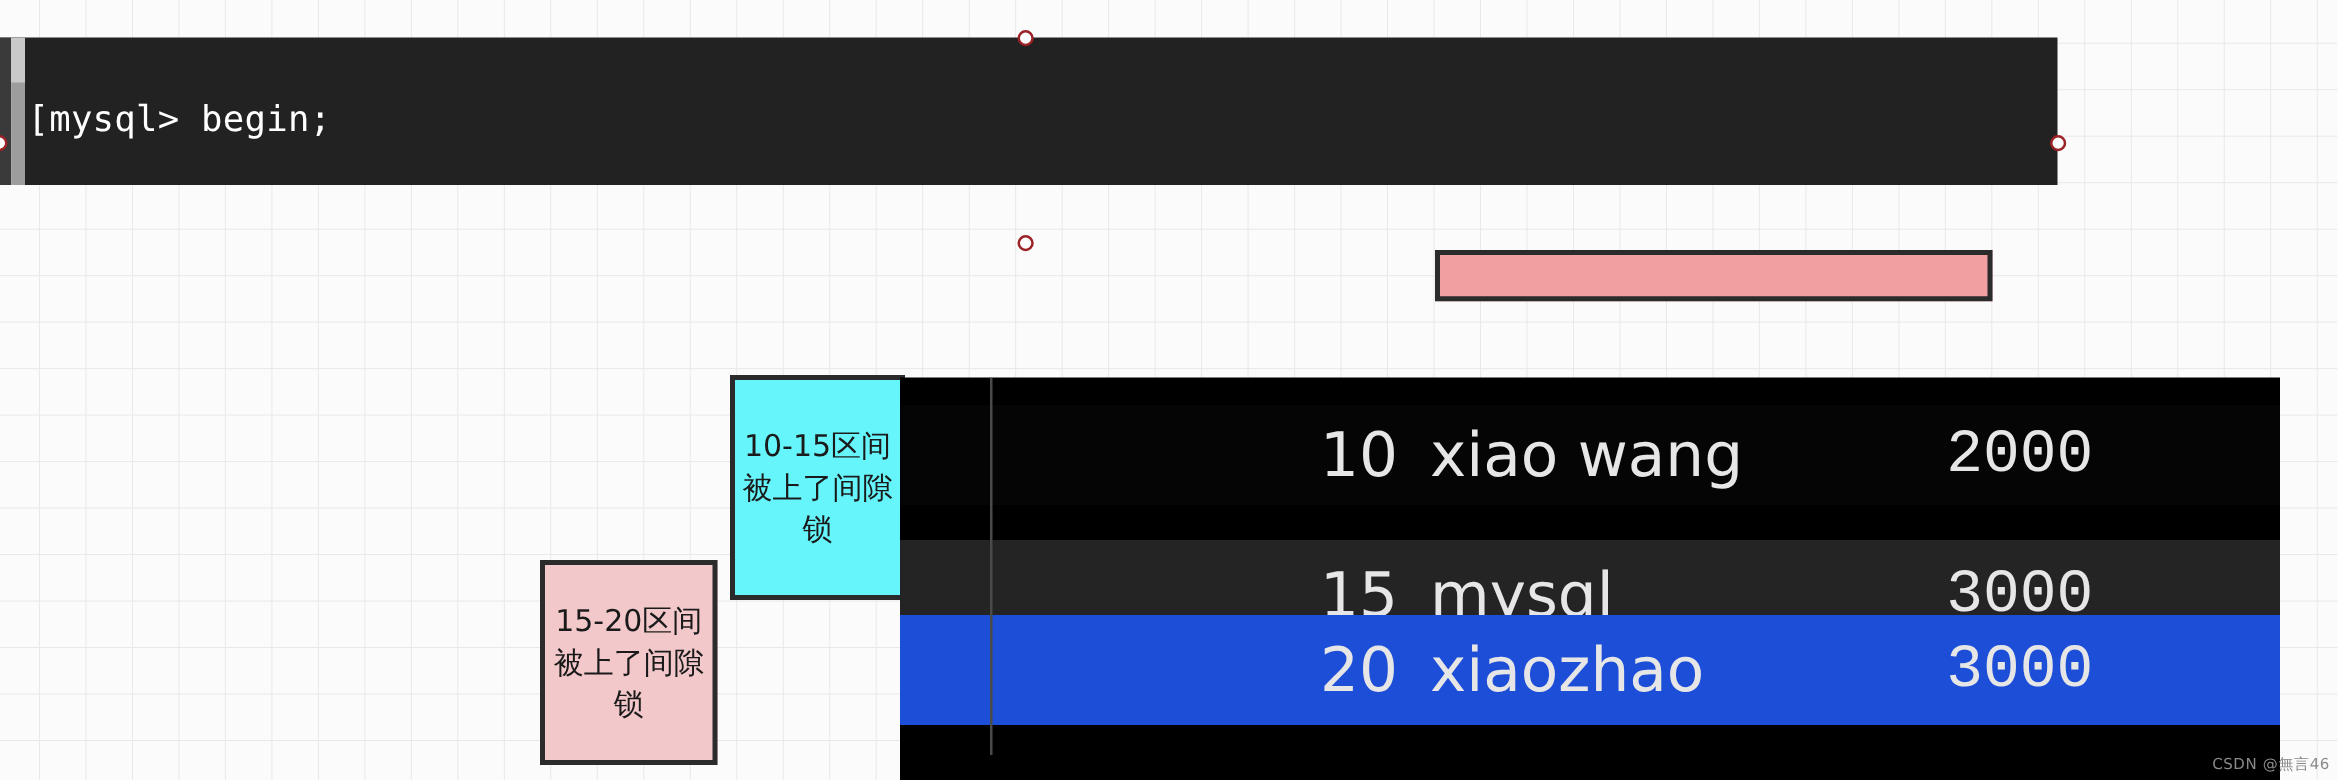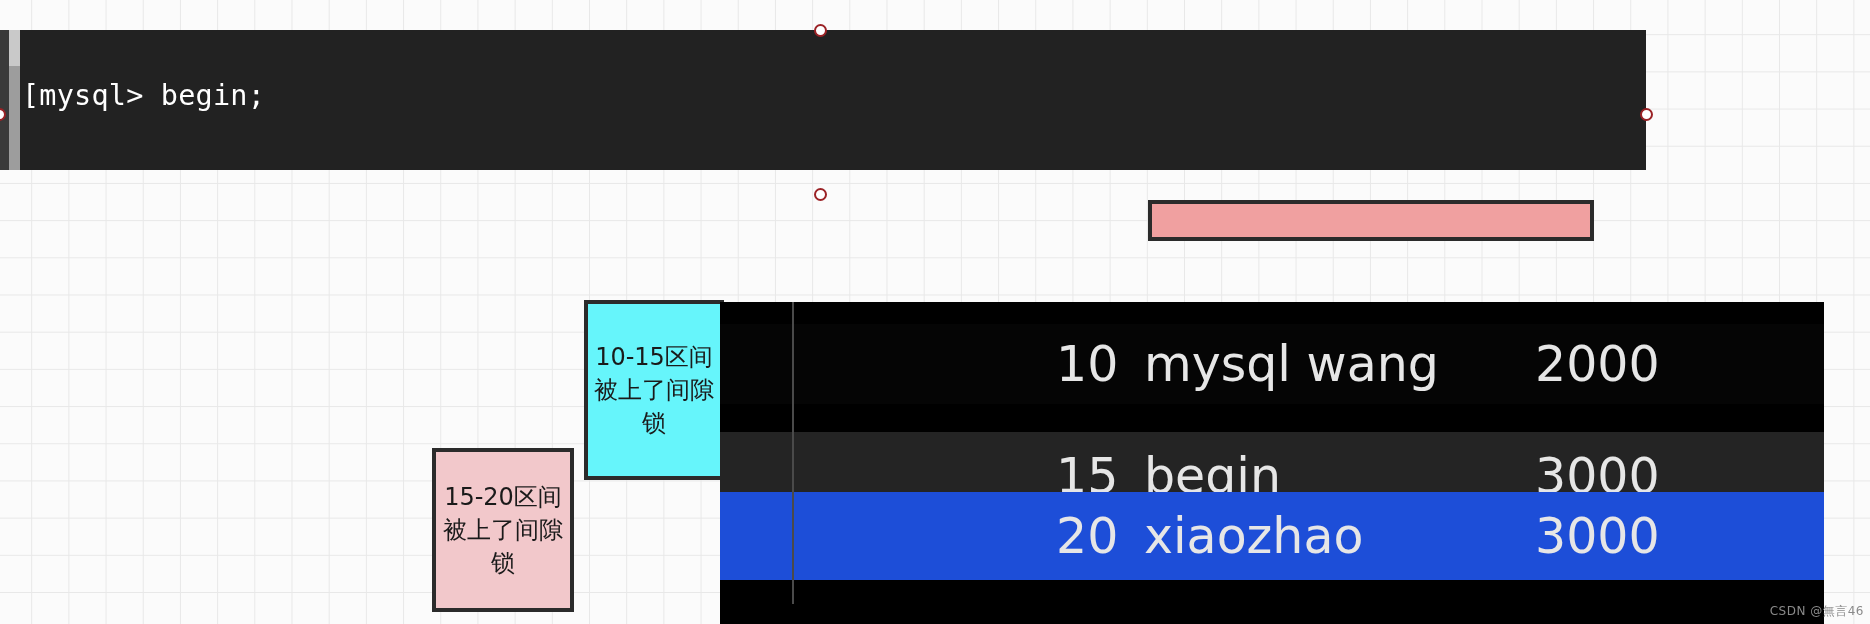--- a/index.html
+++ b/index.html
@@ -23,21 +23,21 @@
     background-size: 37.2px 37.2px;
     background-position: -6px -3px;
   }
 
   
   .terminal {
     position: absolute;
     left: 0px;
     top: 30px;
     width: 1646px;
-    height: 140px;
+    height: 118px;
     background: #222222;
     overflow: hidden;
   }
   .terminal-scroll {
     position: absolute;
     left: 0px;
     top: 0px;
     width: 20px;
     height: 162px;
     background: linear-gradient(to right, #3a3a3a 0%, #3a3a3a 45%, #c9c9c9 45%, #c9c9c9 100%);
@@ -131,21 +131,21 @@
     left: 0;
     width: 1104px;
     display: flex;
     align-items: center;
     color: #e6e6e6;
     font-size: 49px;
     white-space: pre;
   }
   .trow .cell-id   { position: absolute; left: 336px; }
   .trow .cell-name { position: absolute; left: 424px; }
-  .trow .cell-amt  { position: absolute; left: 815px; }
+  .trow .cell-amt  { position: absolute; left: 837px; font-family: Liberation Mono, monospace; }
   .trow-0 { top: 22px;  height: 80px; background: #050505; }
   .trow-1 { top: 102px; height: 88px; background: #242424; margin-top: 28px; }
   .trow-2 { top: 190px; height: 88px; background: #1d4ed8; }
   .table-footer {
     position: absolute;
     left: 0; top: 278px;
     width: 1104px; height: 24px;
     background: #000000;
   }
 
@@ -206,27 +206,27 @@
 
   <div class="note note-pink">
     <span>15-20区间被上了间隙锁</span>
   </div>
 
   <div class="table-shot">
     <div class="vline"></div>
 
     <div class="trow trow-0">
       <span class="cell-id">10</span>
-      <span class="cell-name">mysql wang</span>
+      <span class="cell-name">xiao wang</span>
       <span class="cell-amt">2000</span>
     </div>
 
     <div class="trow trow-1">
       <span class="cell-id">15</span>
-      <span class="cell-name">begin</span>
+      <span class="cell-name">mysql</span>
       <span class="cell-amt">3000</span>
     </div>
 
     <div class="trow trow-2">
       <span class="cell-id">20</span>
       <span class="cell-name">xiaozhao</span>
       <span class="cell-amt">3000</span>
     </div>
 
     <div class="table-footer"></div>

